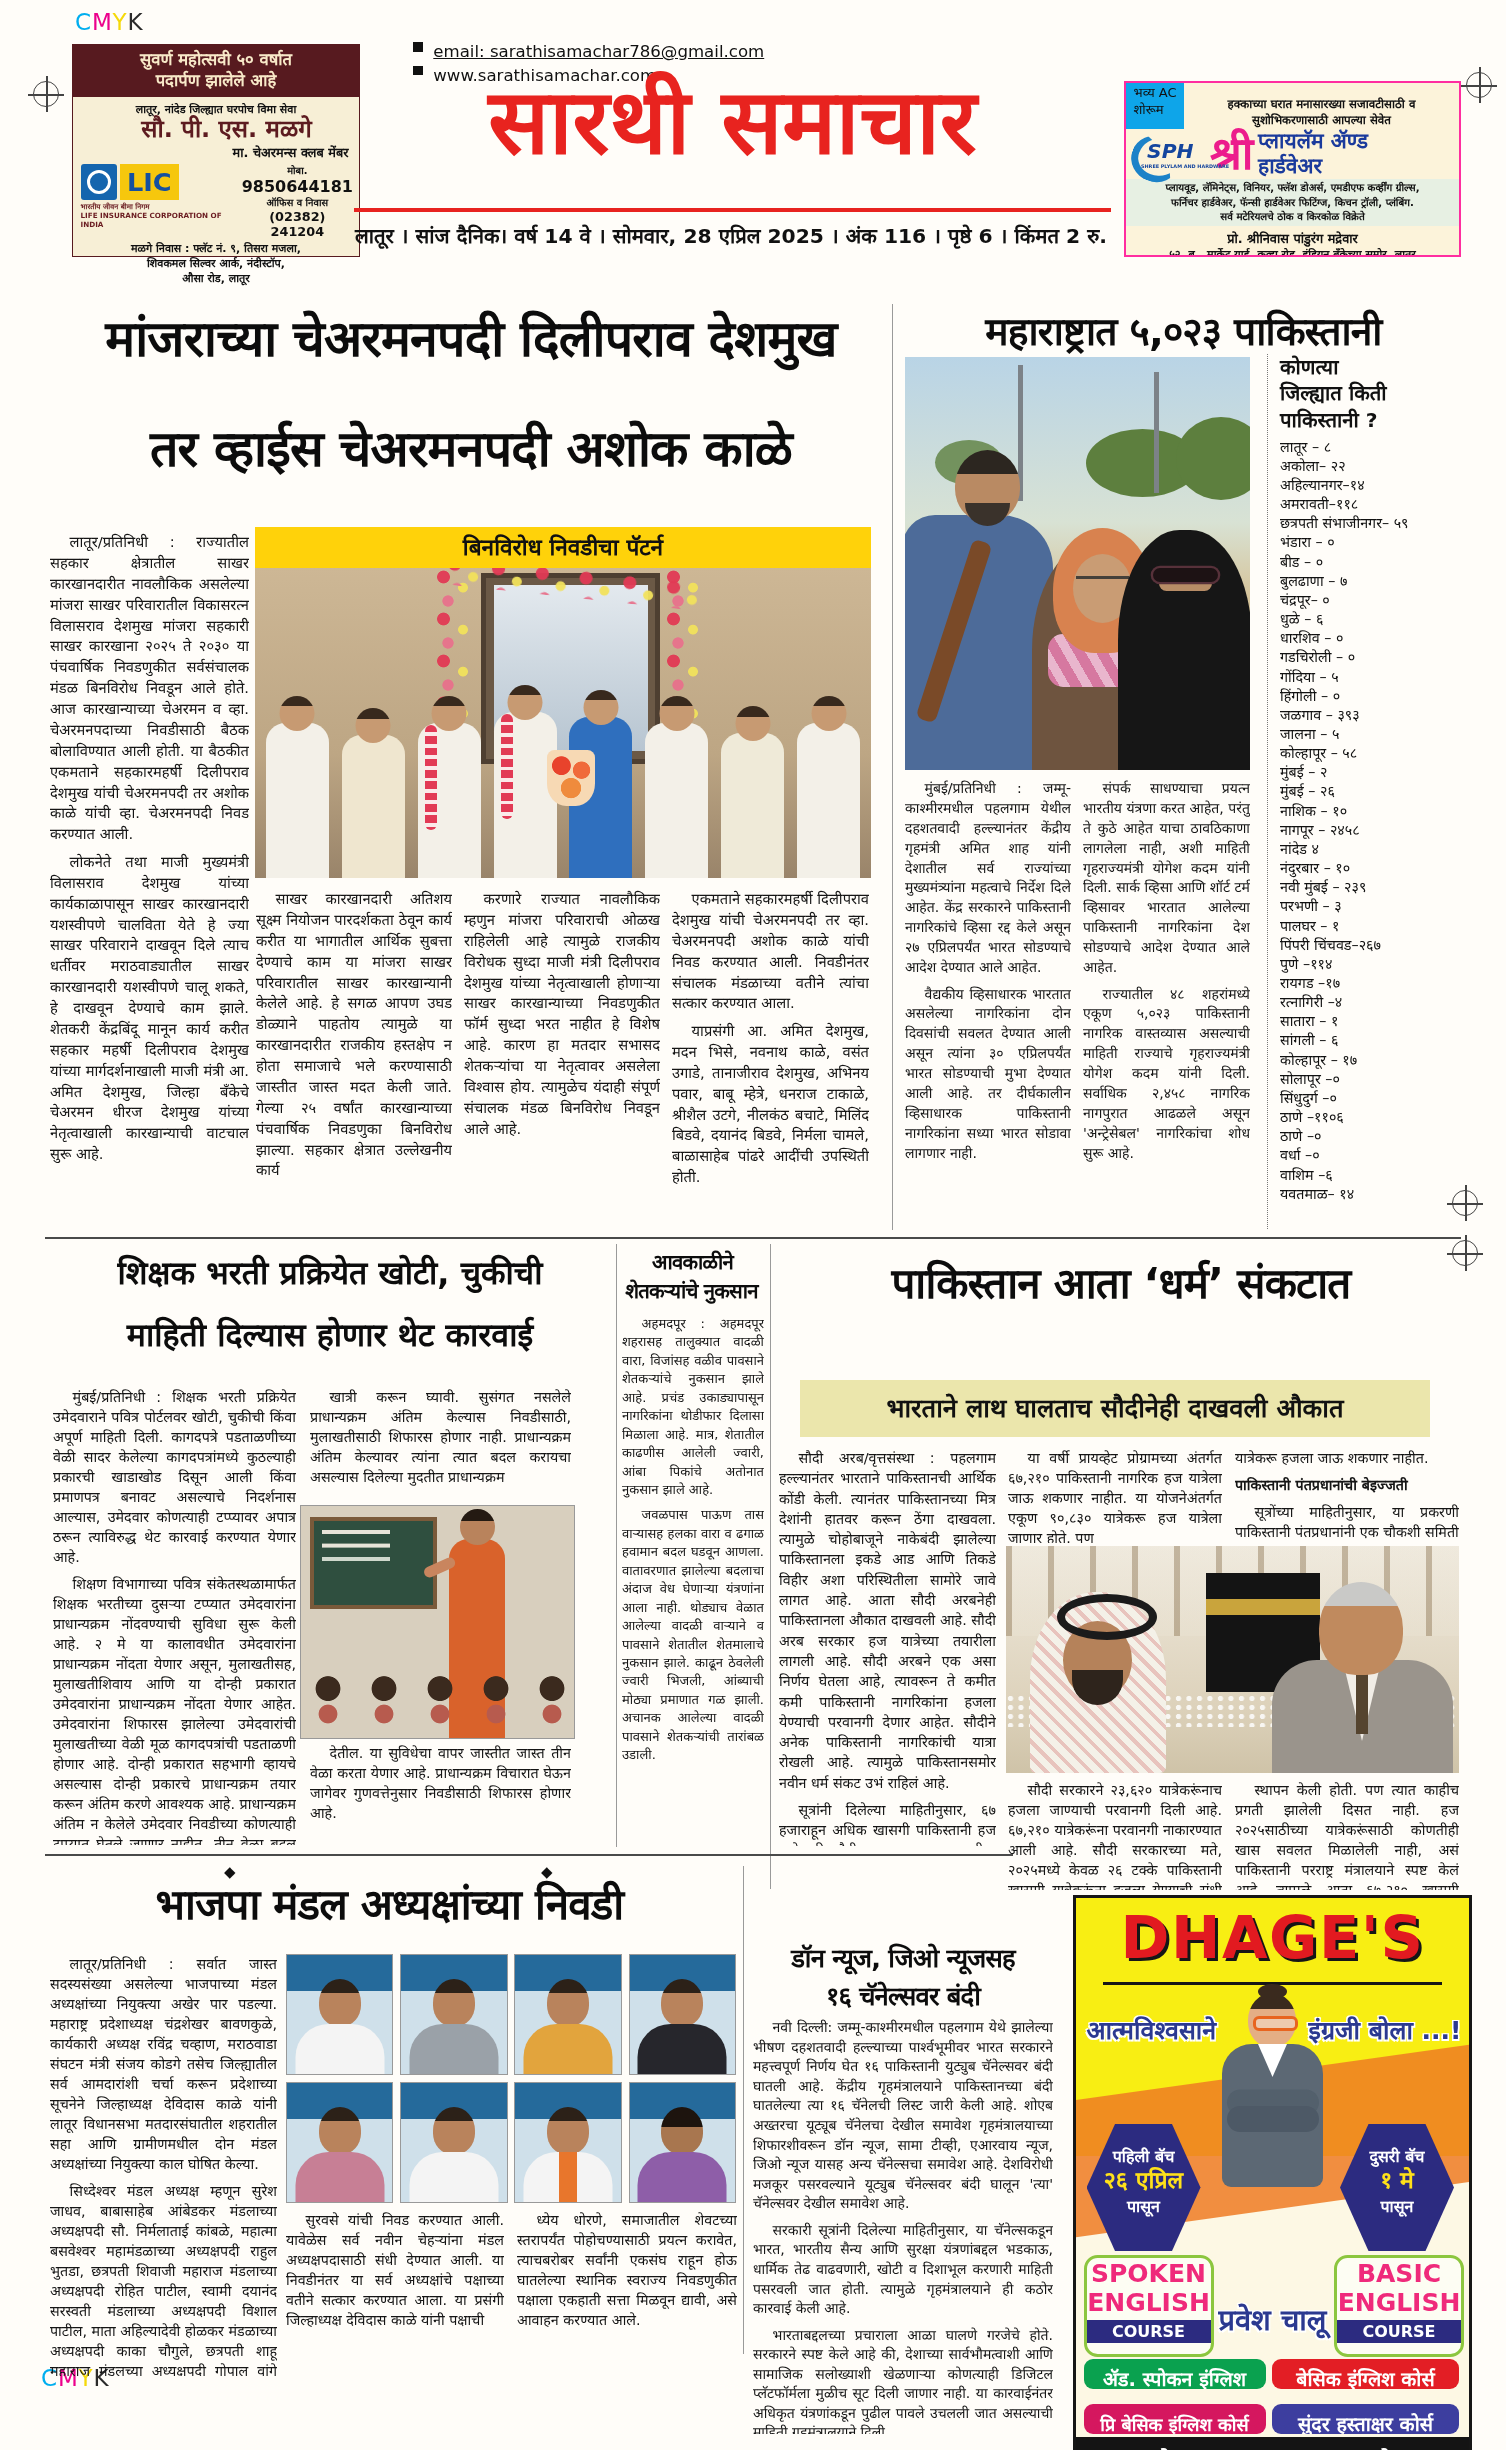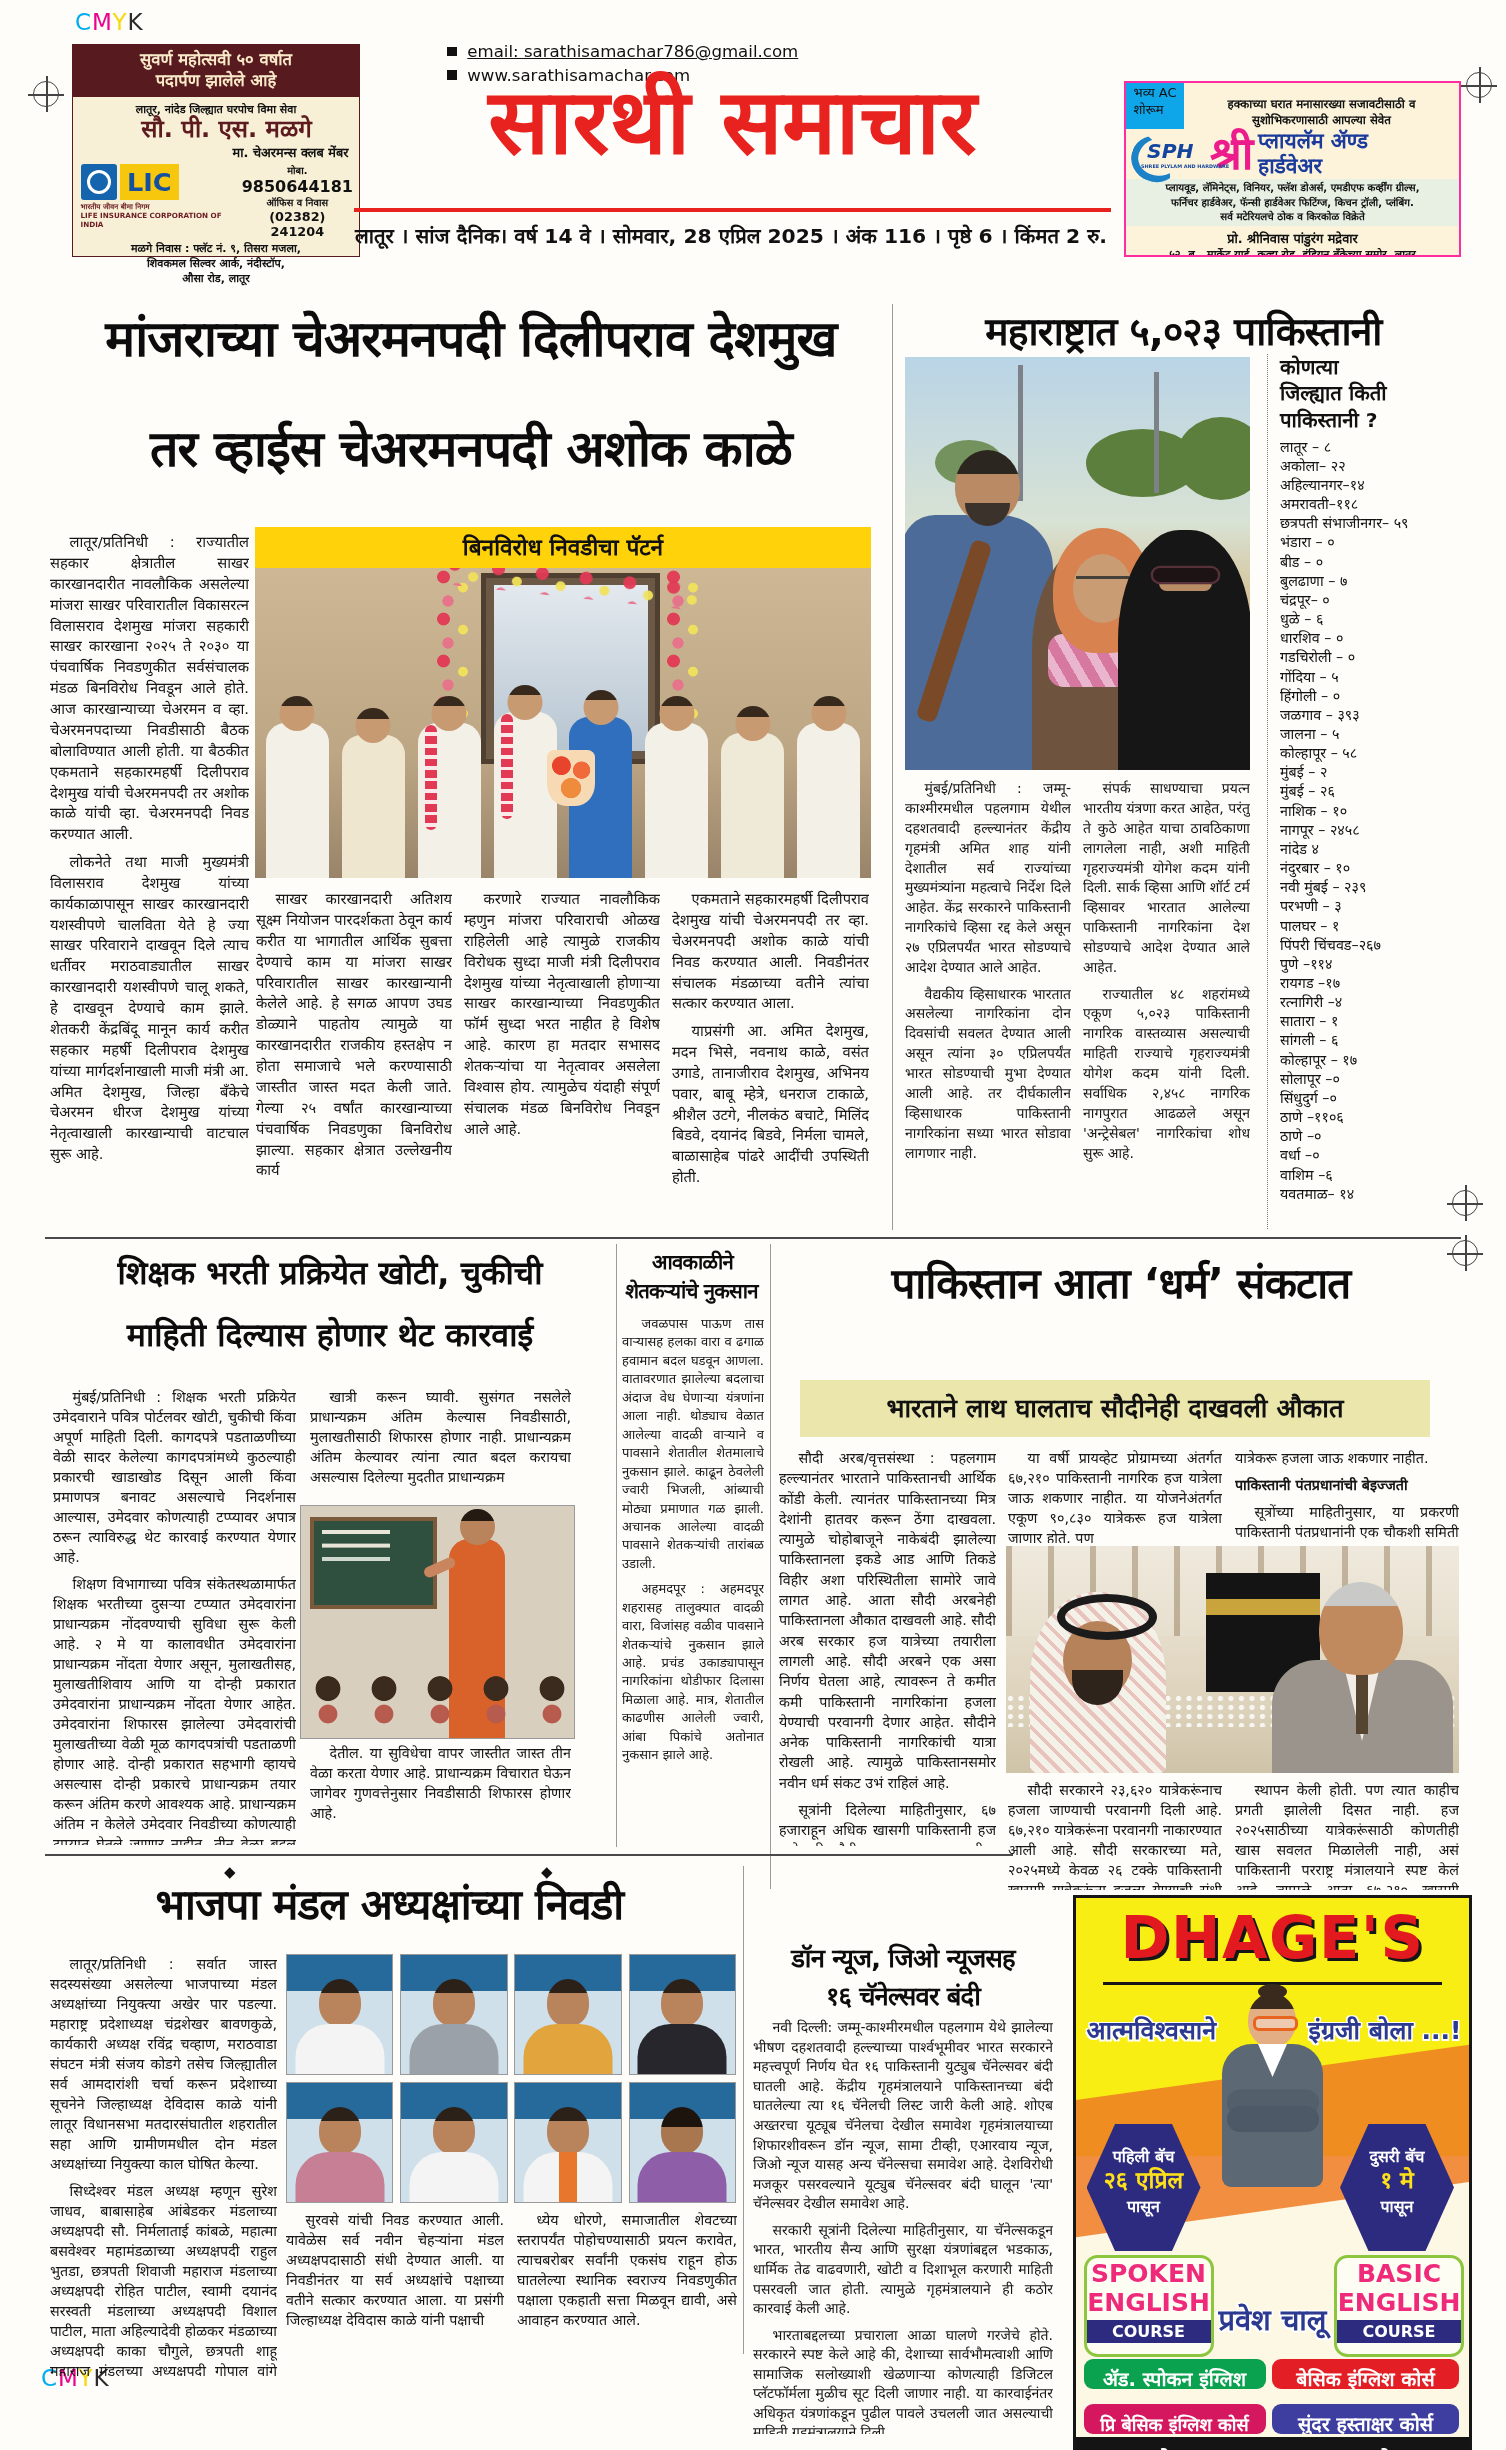--- a/index.html
+++ b/index.html
@@ -28,21 +28,21 @@
   #laRow{display:flex;align-items:flex-start;padding:3px 6px 0 7.5px;}
   #licEmblem{width:36px;height:36px;background:#1565ae;border-radius:3px;position:relative;}
   #licEmblem::before{content:"";position:absolute;inset:6px;border:3px solid #fff;border-radius:50%;}
   #licBox{background:#f6c70d;color:#1450a0;font-weight:800;font-size:25.6px;line-height:36px;padding:0 7.5px;margin-left:3px;}
   #licSub{font-size:7.2px;font-weight:bold;color:#6b1d22;line-height:1.25;margin-top:1.5px;}
   #laRight{margin-left:9px;text-align:center;font-weight:bold;}
   #laRight .s{font-size:9.8px;} #laRight .b{font-size:16px;} #laRight .b2{font-size:12.8px;}
   #laAddr{font-size:11px;font-weight:bold;text-align:center;line-height:1.35;margin-top:3px;}
   
   #mhBullets{left:413px;top:42px;position:absolute;font-size:16.6px;}
-  .bulrow{display:flex;align-items:center;margin-bottom:4.5px;margin-left:34px;}
+  .bulrow{display:flex;align-items:flex-start;margin-bottom:4.5px;}
   .sqbullet{width:9.8px;height:9.8px;background:#111;margin-right:10.5px;}
   .uline{text-decoration:underline;}
   #mhTitle{left:352px;top:63px;width:761px;position:absolute;text-align:center;font-size:90px;font-weight:800;color:#e8231f;line-height:1.3;white-space:nowrap;}
   #mhRule{left:354px;top:208px;width:757px;height:3.8px;background:#e8231f;position:absolute;}
   #mhDateline{left:294px;top:221px;width:874px;position:absolute;text-align:center;font-size:20.3px;font-weight:bold;}
   
   #rightAd{left:1124px;top:81px;width:333px;height:172px;border:2.3px solid #ff2da0;background:#fcf3da;overflow:hidden;}
   #raTop{display:flex;}
   #raShow{background:#0ea5e9;font-size:13px;font-weight:normal;padding:2.3px 7.5px;line-height:1.25;}
   #raTag{flex:1;text-align:center;font-size:11.7px;font-weight:bold;line-height:1.35;padding-top:14px;}
@@ -417,22 +417,22 @@
     <div id="cpKids"></div>
   </div>
   <div id="teaCol2b" class="tcol">
       <p>देतील. या सुविधेचा वापर जास्तीत जास्त तीन वेळा करता येणार आहे. प्राधान्यक्रम विचारात घेऊन जागेवर गुणवत्तेनुसार निवडीसाठी शिफारस होणार आहे.</p>
     </div>
   <div class="vrule" style="left:616px;top:1244px;height:603px;"></div>
 
   <div id="rainH1" class="bigHead">आवकाळीने</div>
   <div id="rainH2" class="bigHead">शेतकऱ्यांचे नुकसान</div>
   <div id="rainBody" class="tcol">
+      <p>अहमदपूर : अहमदपूर शहरासह तालुक्यात वादळी वारा, विजांसह वळीव पावसाने शेतकऱ्यांचे नुकसान झाले आहे. प्रचंड उकाड्यापासून नागरिकांना थोडीफार दिलासा मिळाला आहे. मात्र, शेतातील काढणीस आलेली ज्वारी, आंबा पिकांचे अतोनात नुकसान झाले आहे.</p>
       <p>जवळपास पाऊण तास वाऱ्यासह हलका वारा व ढगाळ हवामान बदल घडवून आणला. वातावरणात झालेल्या बदलाचा अंदाज वेध घेणाऱ्या यंत्रणांना आला नाही. थोड्याच वेळात आलेल्या वादळी वाऱ्याने व पावसाने शेतातील शेतमालाचे नुकसान झाले. काढून ठेवलेली ज्वारी भिजली, आंब्याची मोठ्या प्रमाणात गळ झाली. अचानक आलेल्या वादळी पावसाने शेतकऱ्यांची तारांबळ उडाली.</p>
-      <p>अहमदपूर : अहमदपूर शहरासह तालुक्यात वादळी वारा, विजांसह वळीव पावसाने शेतकऱ्यांचे नुकसान झाले आहे. प्रचंड उकाड्यापासून नागरिकांना थोडीफार दिलासा मिळाला आहे. मात्र, शेतातील काढणीस आलेली ज्वारी, आंबा पिकांचे अतोनात नुकसान झाले आहे.</p>
     </div>
   <div class="vrule" style="left:770px;top:1244px;height:645px;"></div>
 
   <div id="dhH" class="bigHead">पाकिस्तान आता ‘धर्म’ संकटात</div>
   <div id="dhSub">भारताने लाथ घालताच सौदीनेही दाखवली औकात</div>
   <div id="dhCol1" class="tcol">
       <p>सौदी अरब/वृत्तसंस्था : पहलगाम हल्ल्यानंतर भारताने पाकिस्तानची आर्थिक कोंडी केली. त्यानंतर पाकिस्तानच्या मित्र देशांनी हातवर करून ठेंगा दाखवला. त्यामुळे चोहोबाजूने नाकेबंदी झालेल्या पाकिस्तानला इकडे आड आणि तिकडे विहीर अशा परिस्थितीला सामोरे जावे लागत आहे. आता सौदी अरबनेही पाकिस्तानला औकात दाखवली आहे. सौदी अरब सरकार हज यात्रेच्या तयारीला लागली आहे. सौदी अरबने एक असा निर्णय घेतला आहे, त्यावरून ते कमीत कमी पाकिस्तानी नागरिकांना हजला येण्याची परवानगी देणार आहेत. सौदीने अनेक पाकिस्तानी नागरिकांची यात्रा रोखली आहे. त्यामुळे पाकिस्तानसमोर नवीन धर्म संकट उभं राहिलं आहे.</p>
       <p>सूत्रांनी दिलेल्या माहितीनुसार, ६७ हजाराहून अधिक खासगी पाकिस्तानी हज यात्रेसाठी सौदीला जाऊ शकणार नाहीत. पाकिस्तानकडून हज यात्रेसाठी पहिली खेप पाठवली जाणार होती. त्यापूर्वीच सौदी सरकारने हा निर्णय घेतला आहे. इस्लामाबादहून सौदी अरबसाठी पहिली हज फ्लाइट २९ एप्रिल रोजी रवाना होणार आहे. पाकिस्तानच्या हज २०२५ची ही सुरुवात असणार होती.</p>
     </div>
   <div id="dhCol2a" class="tcol">

